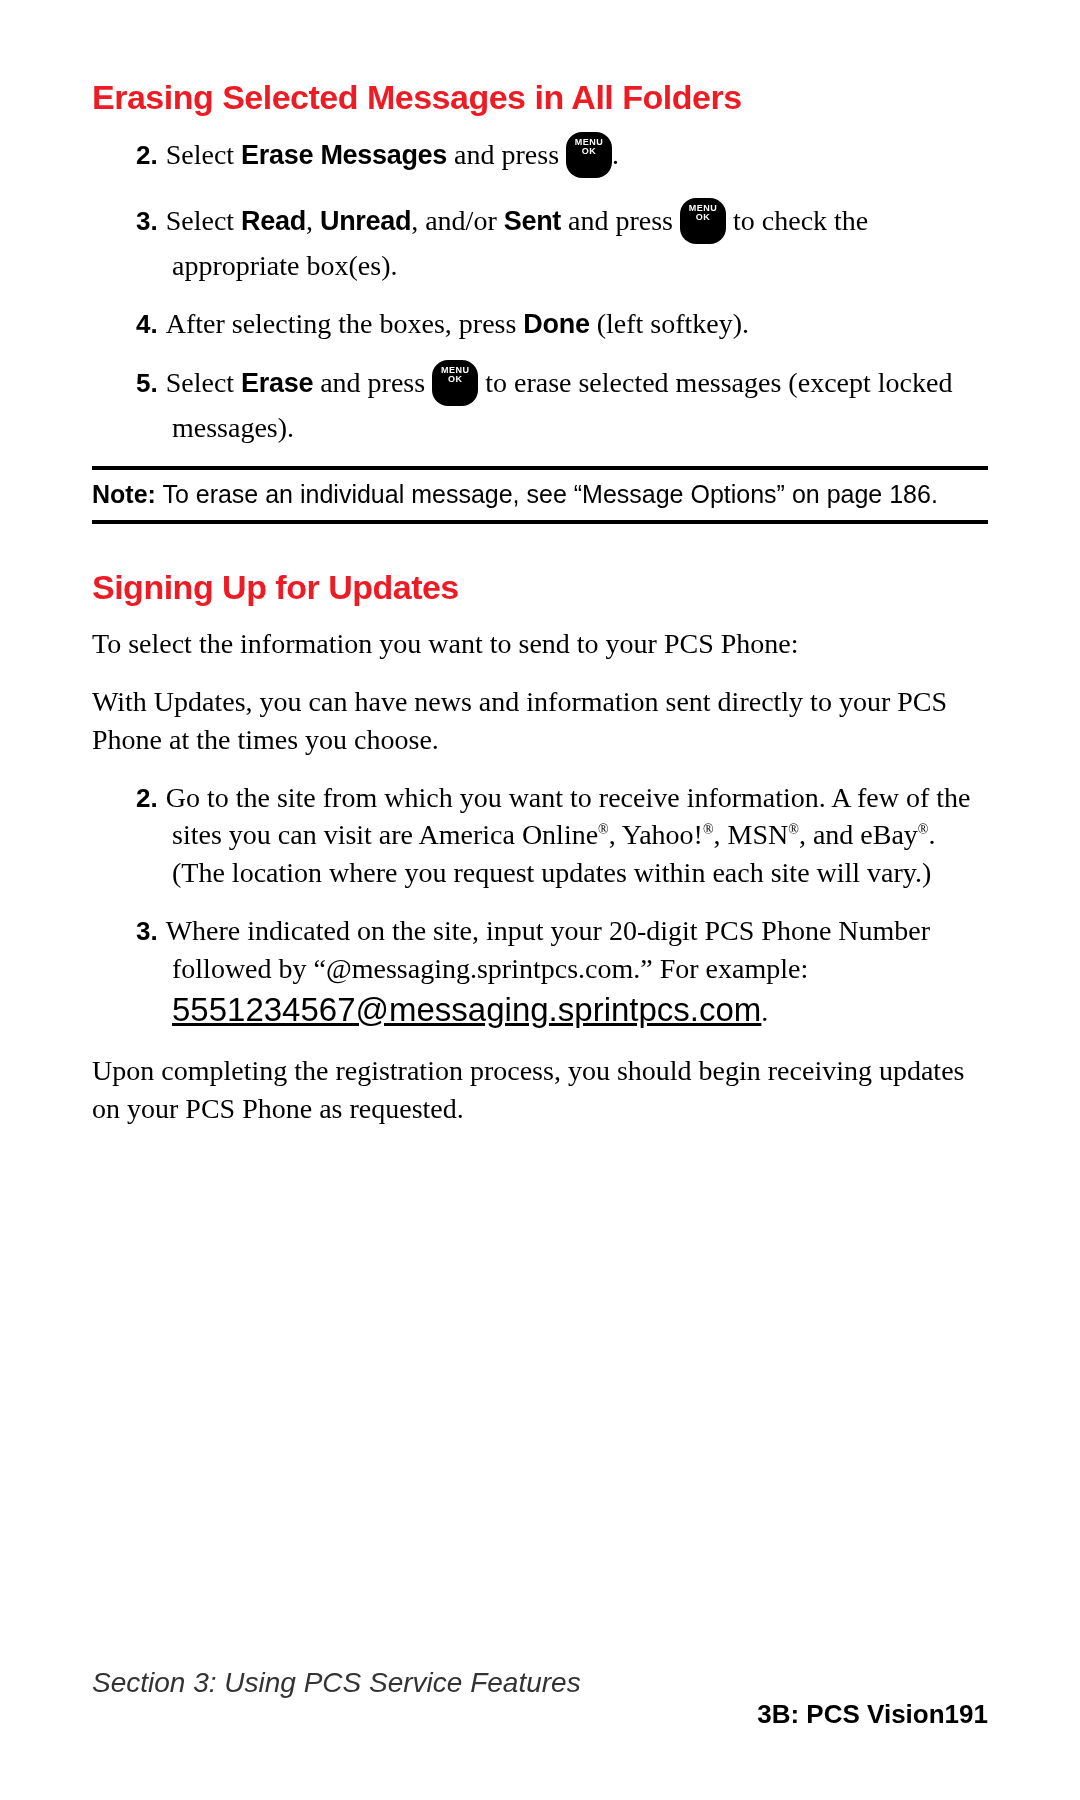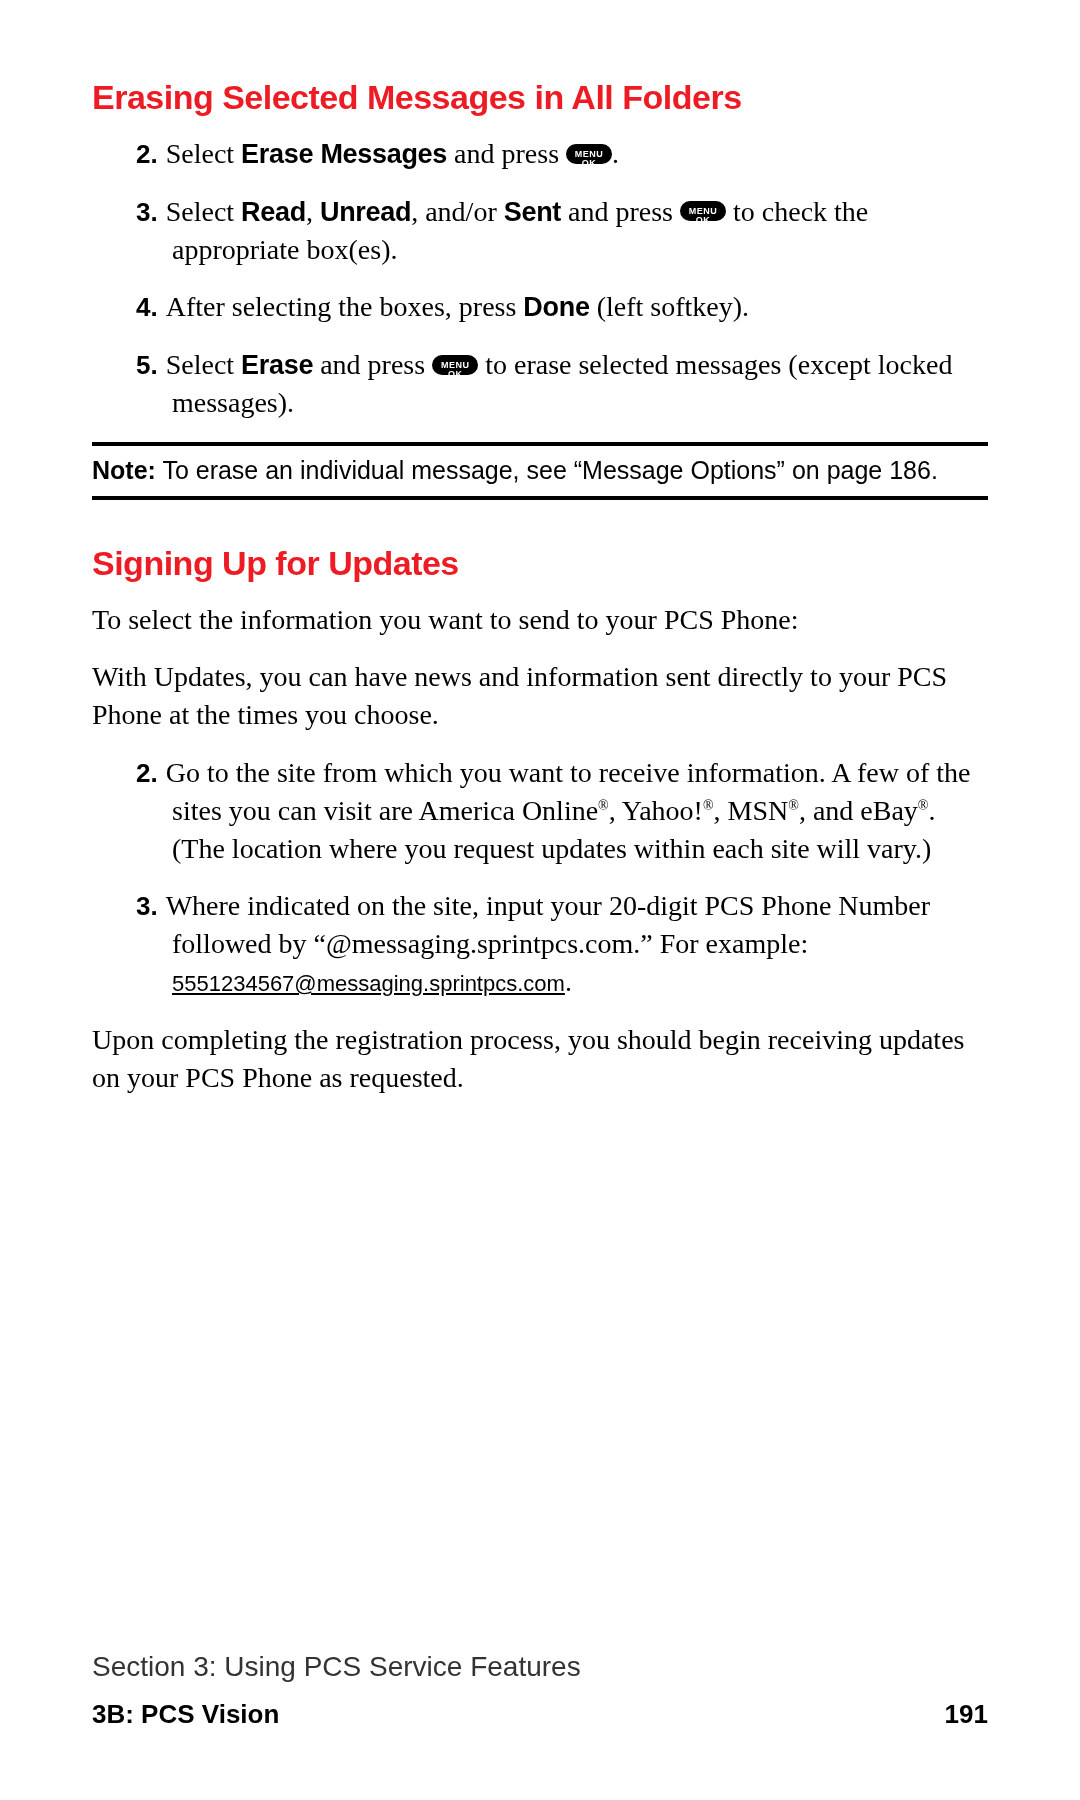--- a/index.html
+++ b/index.html
@@ -47,21 +47,21 @@
     font-family: "Helvetica Neue", Helvetica, Arial, sans-serif;
     font-weight: 800;
     font-size: 26px;
     padding-right: 8px;
   }
   .b { font-weight: 800; font-family: "Helvetica Neue", Helvetica, Arial, sans-serif; font-size: 27px; letter-spacing: -0.3px; }
   .menuok {
     display: inline-block;
     vertical-align: middle;
     min-width: 46px;
-    height: 20px;
+    height: 46px;
     background: #000;
     color: #fff;
     border-radius: 16px;
     text-align: center;
     font-family: Arial, sans-serif;
     font-size: 9px;
     font-weight: 700;
     line-height: 9px;
     padding: 6px 8px 4px 8px;
     box-sizing: border-box;
@@ -75,36 +75,37 @@
     border-top: 4px solid #000;
     border-bottom: 4px solid #000;
     padding: 8px 0;
     margin: 10px 0 44px 0;
     font-family: "Helvetica Neue", Helvetica, Arial, sans-serif;
     font-size: 25px;
     line-height: 1.35;
   }
   .note-box .nlabel { font-weight: 800; }
   .reg { font-size: 14px; vertical-align: super; }
-  .ul { text-decoration: underline; font-family: "Helvetica Neue", Helvetica, Arial, sans-serif; font-size: 22px; }
+  .ul { text-decoration: underline; font-family: "Helvetica Neue", Helvetica, Arial, sans-serif; font-size: 33px; }
   .footer {
     position: absolute;
     left: 92px;
     right: 92px;
     bottom: 70px;
   }
   .footer .sec {
     font-family: "Helvetica Neue", Helvetica, Arial, sans-serif;
     font-size: 28px;
     color: #333;
-    margin-bottom: 16px;
+    margin-bottom: 0;
+    font-style: italic;
   }
   .footer .row {
     display: flex;
-    justify-content: space-between;
+    justify-content: flex-end;
     font-family: "Helvetica Neue", Helvetica, Arial, sans-serif;
     font-size: 26px;
   }
   .footer .sub { font-weight: 800; }
   .footer .pg  { font-weight: 800; }
   .sec2 { margin-top: 10px; }
 </style>
 </head>
 <body>
 

